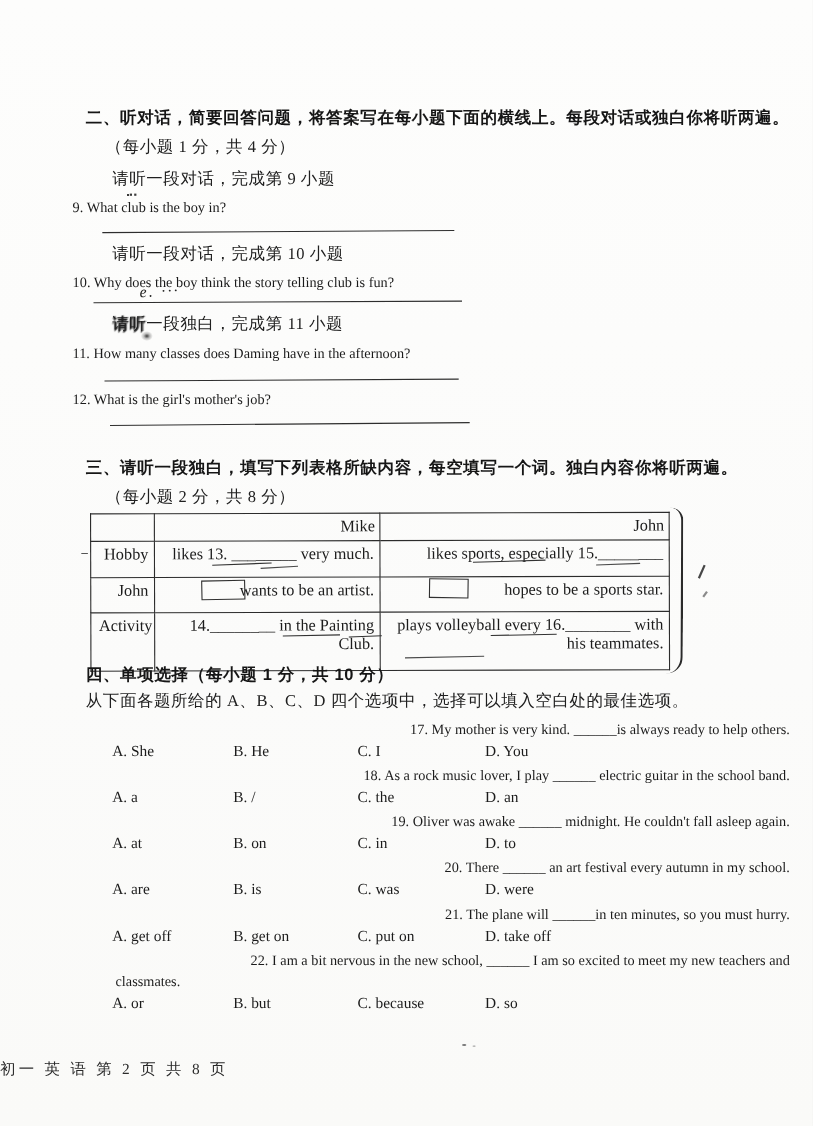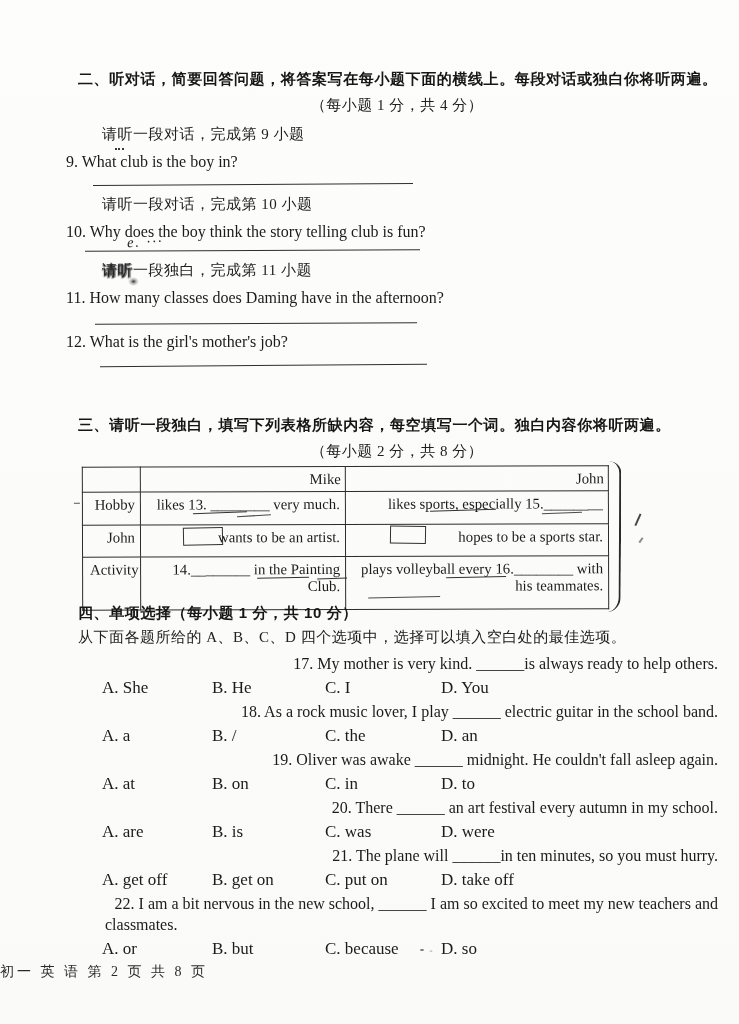--- a/index.html
+++ b/index.html
@@ -14,26 +14,26 @@
     position:relative;width:739px;height:1024px;overflow:hidden;
     background:linear-gradient(180deg,#fdfdfc 0%,#fbfbfa 60%,#fafaf8 100%);
   }
   
   .cn-title{
     font-family:"Liberation Sans","DejaVu Sans",sans-serif;
     font-weight:bold;font-size:15px;letter-spacing:.6px;
     color:#161616;white-space:nowrap;
   }
   .cn{font-size:15px;color:#202020;letter-spacing:.5px;}
-  .en{font-size:16px;color:#1b1b1b;}
-  .score-note{margin:7px 0 0 18px;text-align:center;}
+  .en{font-size:13px;color:#1b1b1b;}
+  .score-note{margin:7px 0 0 18px;}
   .prompt{margin:10px 0 0 24px;}
   .q{margin:9px 0 0 -12px;}
   
-  #sec2{position:absolute;top:70px;left:78px;width:620px;}
+  #sec2{position:absolute;top:98px;left:78px;width:620px;}
   #sec3{position:absolute;top:416px;left:78px;width:620px;}
   #sec4{position:absolute;top:604px;left:78px;width:640px;}
   
   .ansline{position:relative;height:0;border-bottom:1.6px solid #2e2e2e;}
   .l1{margin:13px 0 0 15px;width:320px;transform:rotate(-.35deg);box-shadow:0 1px 0 -0.4px #555 inset;}
   .l2{margin:9px 0 0 7px;width:335px;transform:rotate(-.25deg);}
   .l3{margin:16px 0 0 17px;width:322px;transform:rotate(-.3deg);}
   .l4{margin:14px 0 0 22px;width:327px;transform:rotate(-.45deg);}
   .scribble{
     position:absolute;left:42px;top:-17px;
@@ -76,21 +76,21 @@
   .stray-slash{position:absolute;right:-31px;top:48px;width:2px;height:13px;background:#474747;transform:rotate(24deg);}
   .stray-comma{position:absolute;right:-34px;top:72px;width:2px;height:6px;background:#8a8a8a;transform:rotate(35deg);}
   .stray-dash{position:absolute;left:-9px;top:32px;width:6px;border-top:1.6px solid #555;}
   
   .instr{margin:5px 0 0 0;}
   .stem{margin:5px 0 0 7px;text-indent:0;text-align:right;}
   .stem.first{margin-top:8px;}
   .stem2{margin:3px 0 0 27px;}
   .opts{
     display:grid;grid-template-columns:110px 113px 116px auto;
-    padding-left:24px;margin-top:5px;font-size:17px;color:#1b1b1b;
+    padding-left:24px;margin-top:5px;font-size:14px;color:#1b1b1b;
   }
   
   .footer{
     position:absolute;top:963px;left:0;width:739px;text-align:left;
     font-size:14px;letter-spacing:3px;color:#2a2a2a;
   }
   .footer-dot{position:absolute;top:949px;left:420px;width:4px;height:2px;background:#777;border-radius:50%;box-shadow:9px 1px 0 -0.5px #999;}
 </style>
 </head>
 <body>

